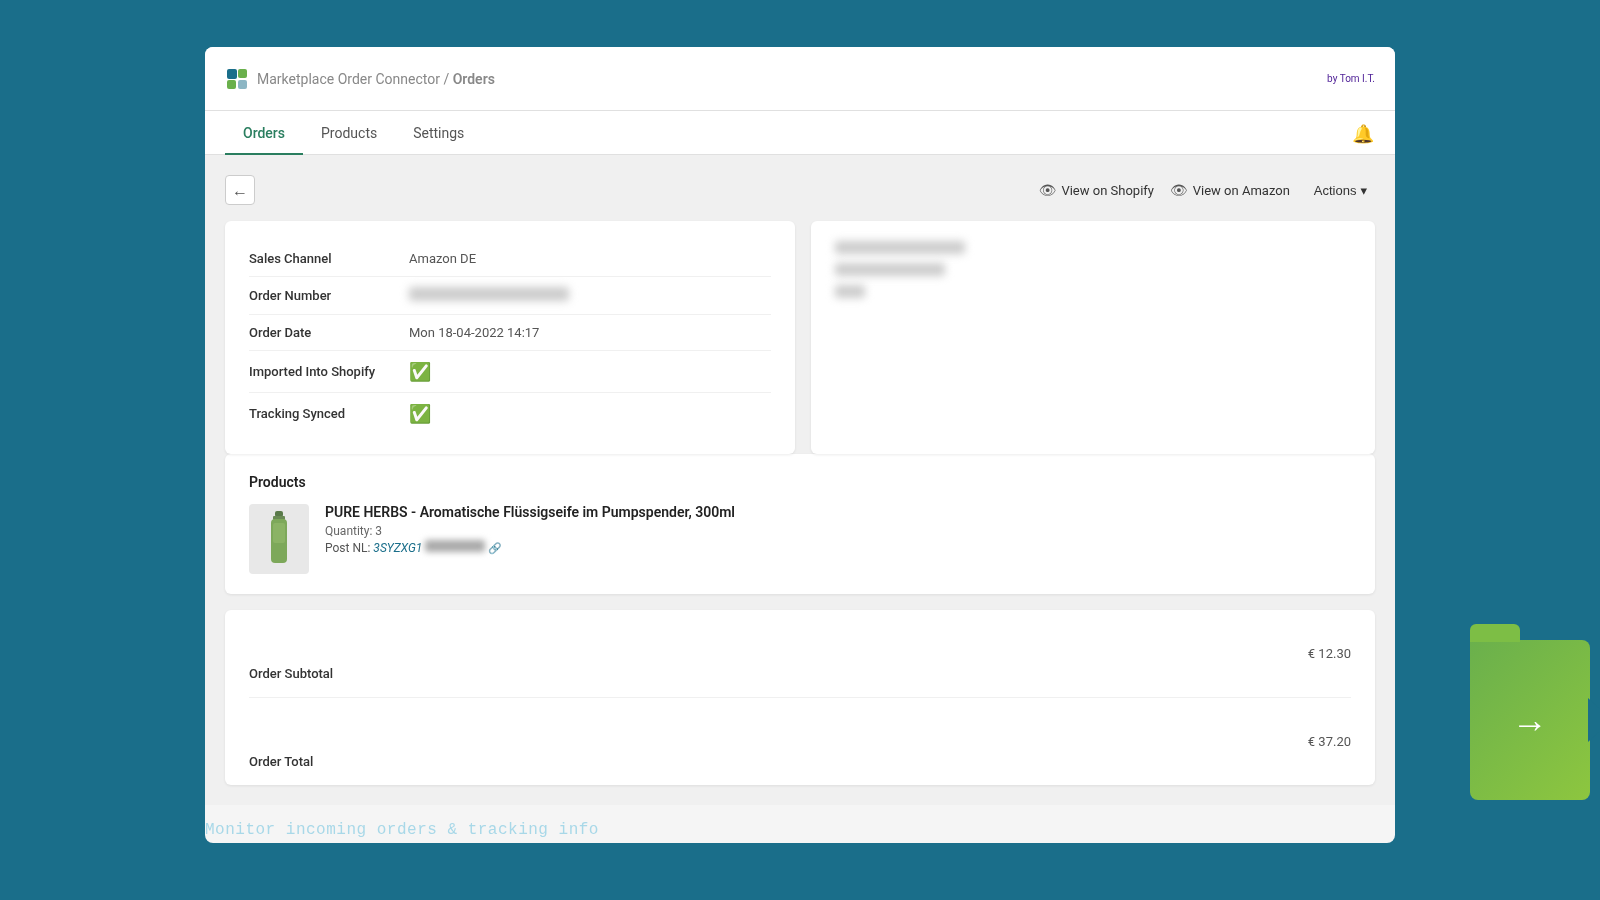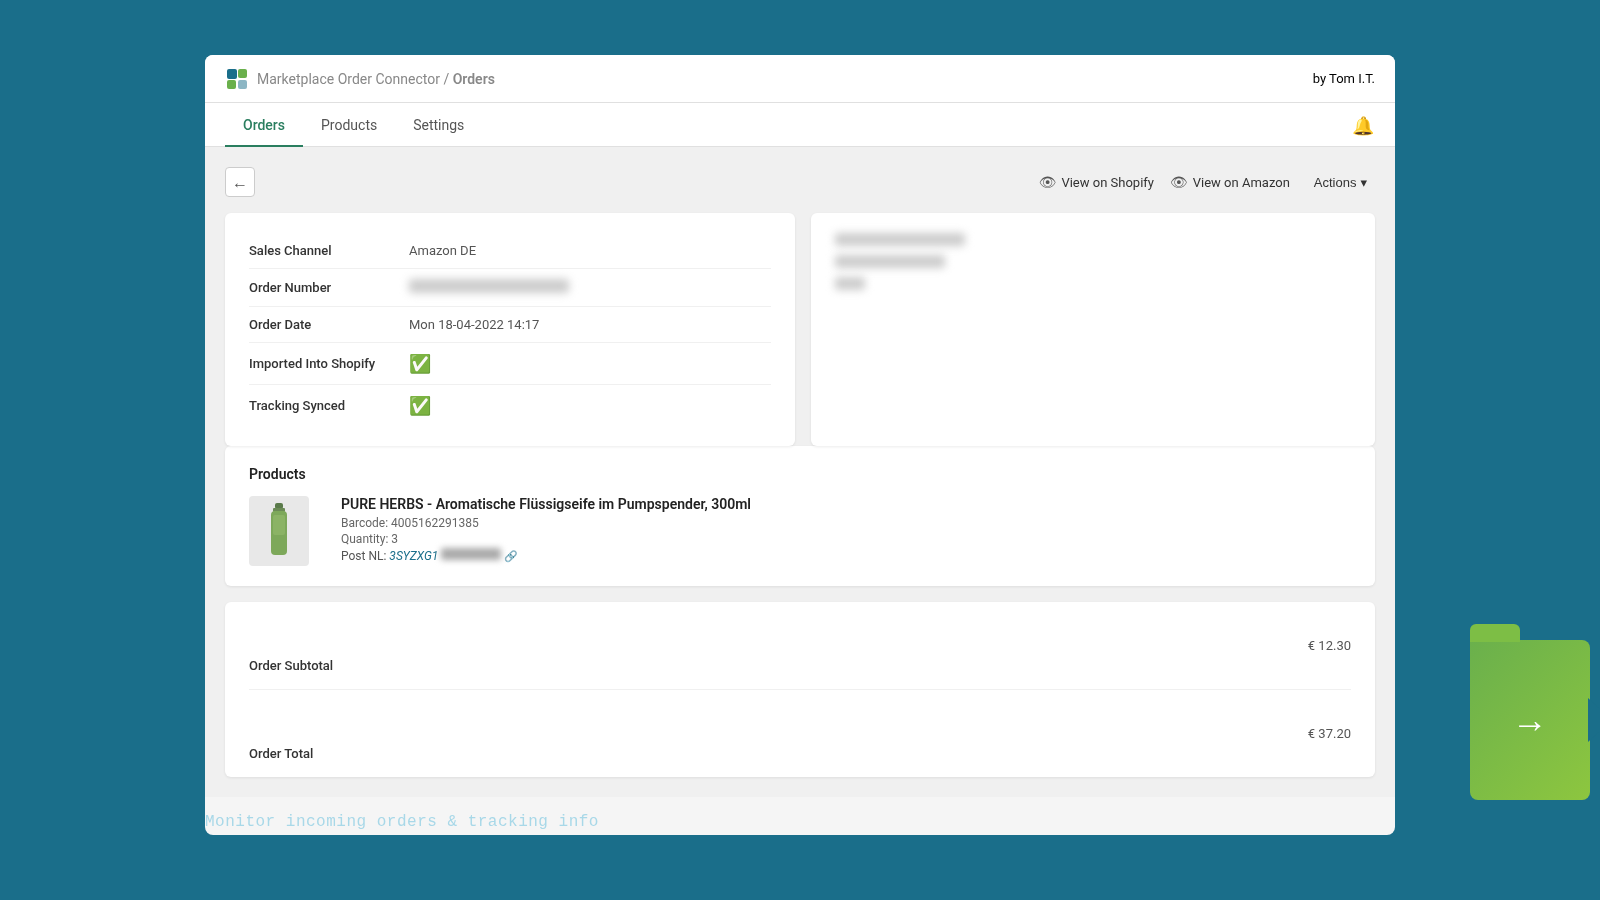--- a/index.html
+++ b/index.html
@@ -21,21 +21,21 @@
       border-radius: 8px;
       overflow: hidden;
       position: relative;
       margin-top: -10px;
     }
 
     
     .app-header {
       background: #ffffff;
       padding: 0 20px;
-      height: 48px;
+      height: 64px;
       display: flex;
       align-items: center;
       justify-content: space-between;
       border-bottom: 1px solid #e0e0e0;
       text-align: center;
     }
 
     .app-header-left {
       display: flex;
       align-items: center;
@@ -55,22 +55,22 @@
     .app-title span {
       color: #888;
     }
 
     .app-title-orders {
       font-weight: 600;
       color: #333;
     }
 
     .app-by {
-      font-size: 13px;
-      color: #000000;
+      font-size: 10px;
+      color: #4c1d95;
     }
 
     
     .nav-tabs {
       background: #ffffff;
       padding: 0 20px;
       display: flex;
       align-items: flex-end;
       gap: 0;
       border-bottom: 1px solid #e0e0e0;
@@ -285,21 +285,21 @@
     .products-title {
       font-size: 14px;
       font-weight: 600;
       color: #222;
       margin-bottom: 14px;
     }
 
     .product-row {
       display: flex;
       align-items: flex-start;
-      gap: 32px;
+      gap: 16px;
     }
 
     .product-image {
       width: 60px;
       height: 70px;
       background: #e8e8e8;
       border-radius: 4px;
       display: flex;
       align-items: center;
       justify-content: center;
@@ -556,21 +556,20 @@
           <svg class="bottle-svg" viewBox="0 0 28 56">
             <rect x="10" y="0" width="8" height="6" rx="2" fill="#5a7a4a"></rect>
             <rect x="8" y="5" width="12" height="4" rx="1" fill="#6a8a55"></rect>
             <rect x="6" y="8" width="16" height="44" rx="4" fill="#7da85a"></rect>
             <rect x="8" y="12" width="12" height="20" rx="2" fill="#9abe70" opacity="0.5"></rect>
           </svg>
         </div>
 
         <div class="product-info">
           <div class="product-name">PURE HERBS - Aromatische Flüssigseife im Pumpspender, 300ml</div>
-          <div class="product-meta">Barcode: 4005162291385</div>
           <div class="product-meta">Quantity: 3</div>
           <div class="tracking-link">
             <span>Post NL:</span>
             <a href="#"> <span>3SYZXG1</span></a>
             <span class="tracking-blur" style="width:60px;"></span>
             <span class="external-link-icon"> 🔗</span>
           </div>
         </div>
       </div>
     </div>

